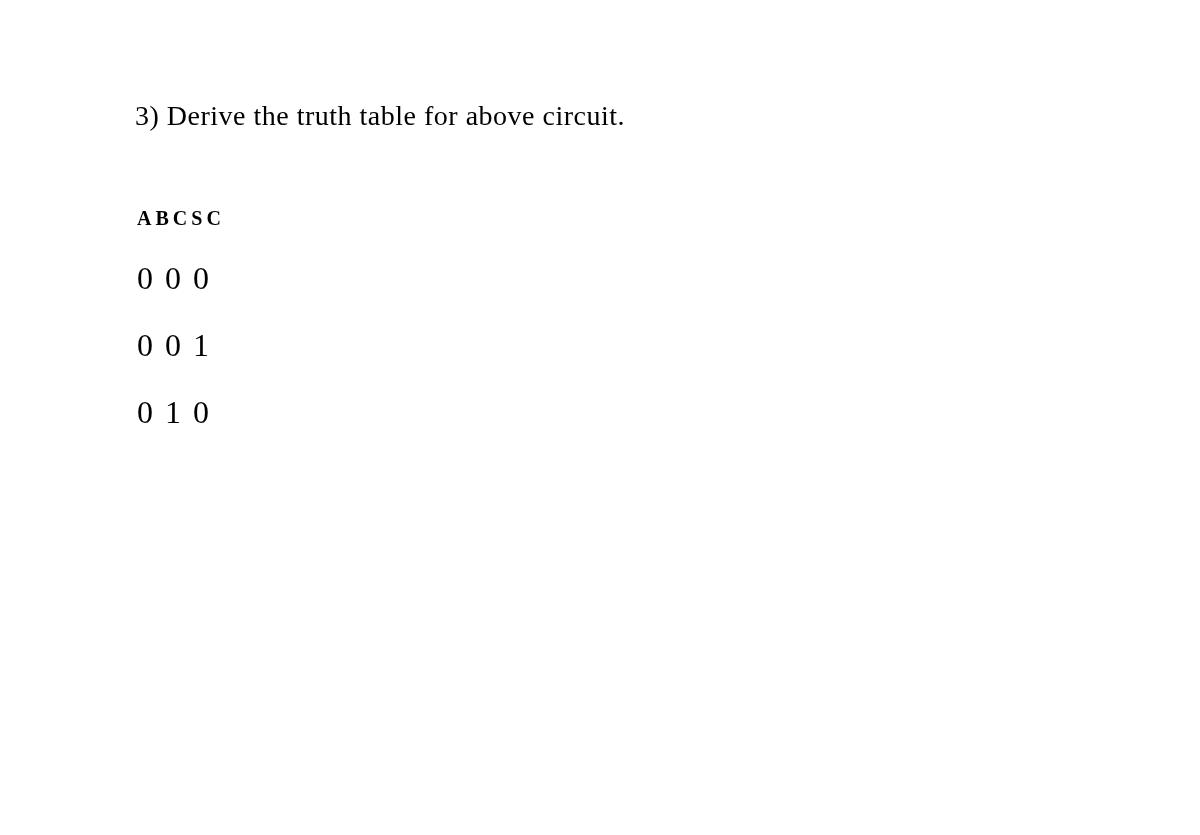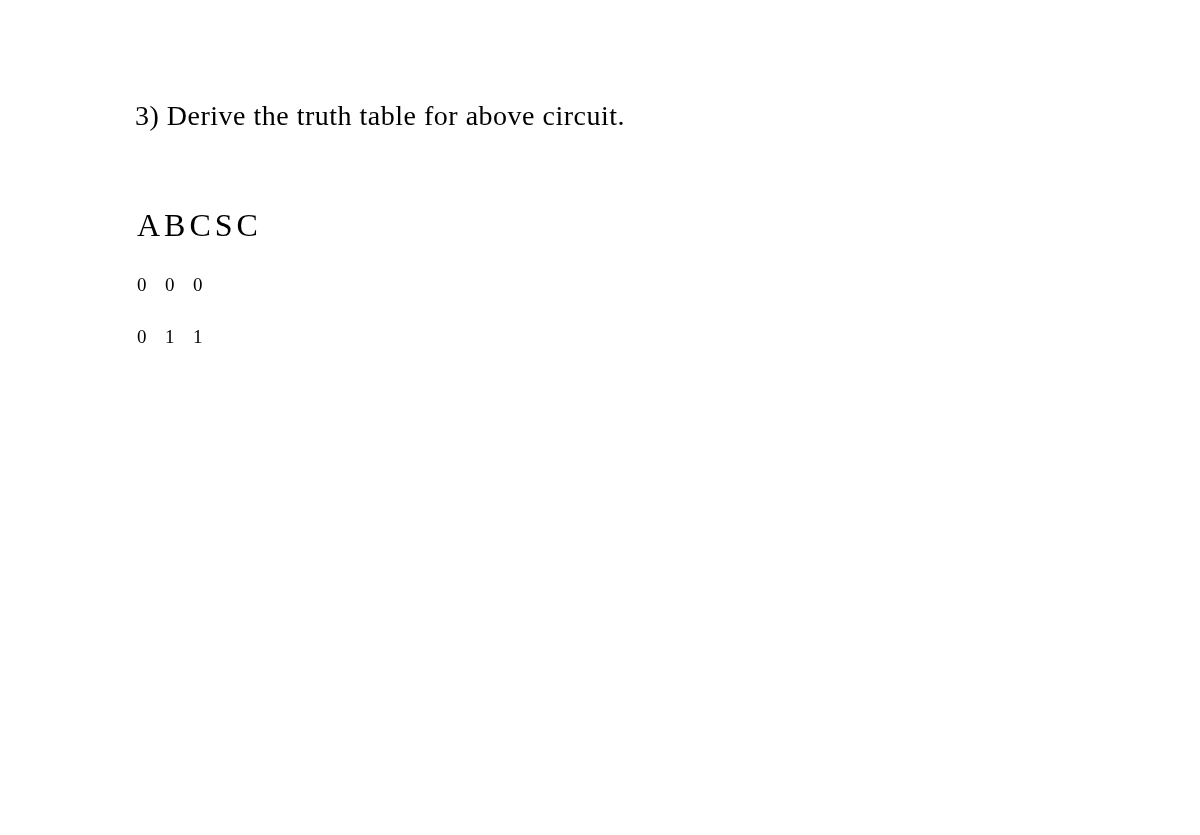--- a/index.html
+++ b/index.html
@@ -18,27 +18,27 @@
     }
     .question {
       font-size: 28px;
       margin-bottom: 75px;
       letter-spacing: 0.5px;
     }
     .table-container {
       padding-left: 2px;
     }
     .table-header {
-      font-size: 32px;
-      font-weight: normal;
+      font-size: 20px;
+      font-weight: bold;
       letter-spacing: 4px;
       margin-bottom: 30px;
     }
     .table-row {
-      font-size: 19px;
+      font-size: 32px;
       margin-bottom: 30px;
       letter-spacing: 0px;
     }
     .table-row span {
       display: inline-block;
       width: 28px;
     }
   </style>
 </head>
 <body>
@@ -46,15 +46,18 @@
 <div class="question">3) Derive the truth table for above circuit.</div>
 
 <div class="table-container">
   <div class="table-header">
     <span>A</span><span>B</span><span>C</span><span>S</span><span>C</span>
   </div>
   <div class="table-row">
     <span>0</span><span>0</span><span>0</span>
   </div>
   <div class="table-row">
-    <span>0</span><span>1</span><span>1</span>
+    <span>0</span><span>0</span><span>1</span>
+  </div>
+  <div class="table-row">
+    <span>0</span><span>1</span><span>0</span>
   </div>
 </div>
 
 </body></html>

